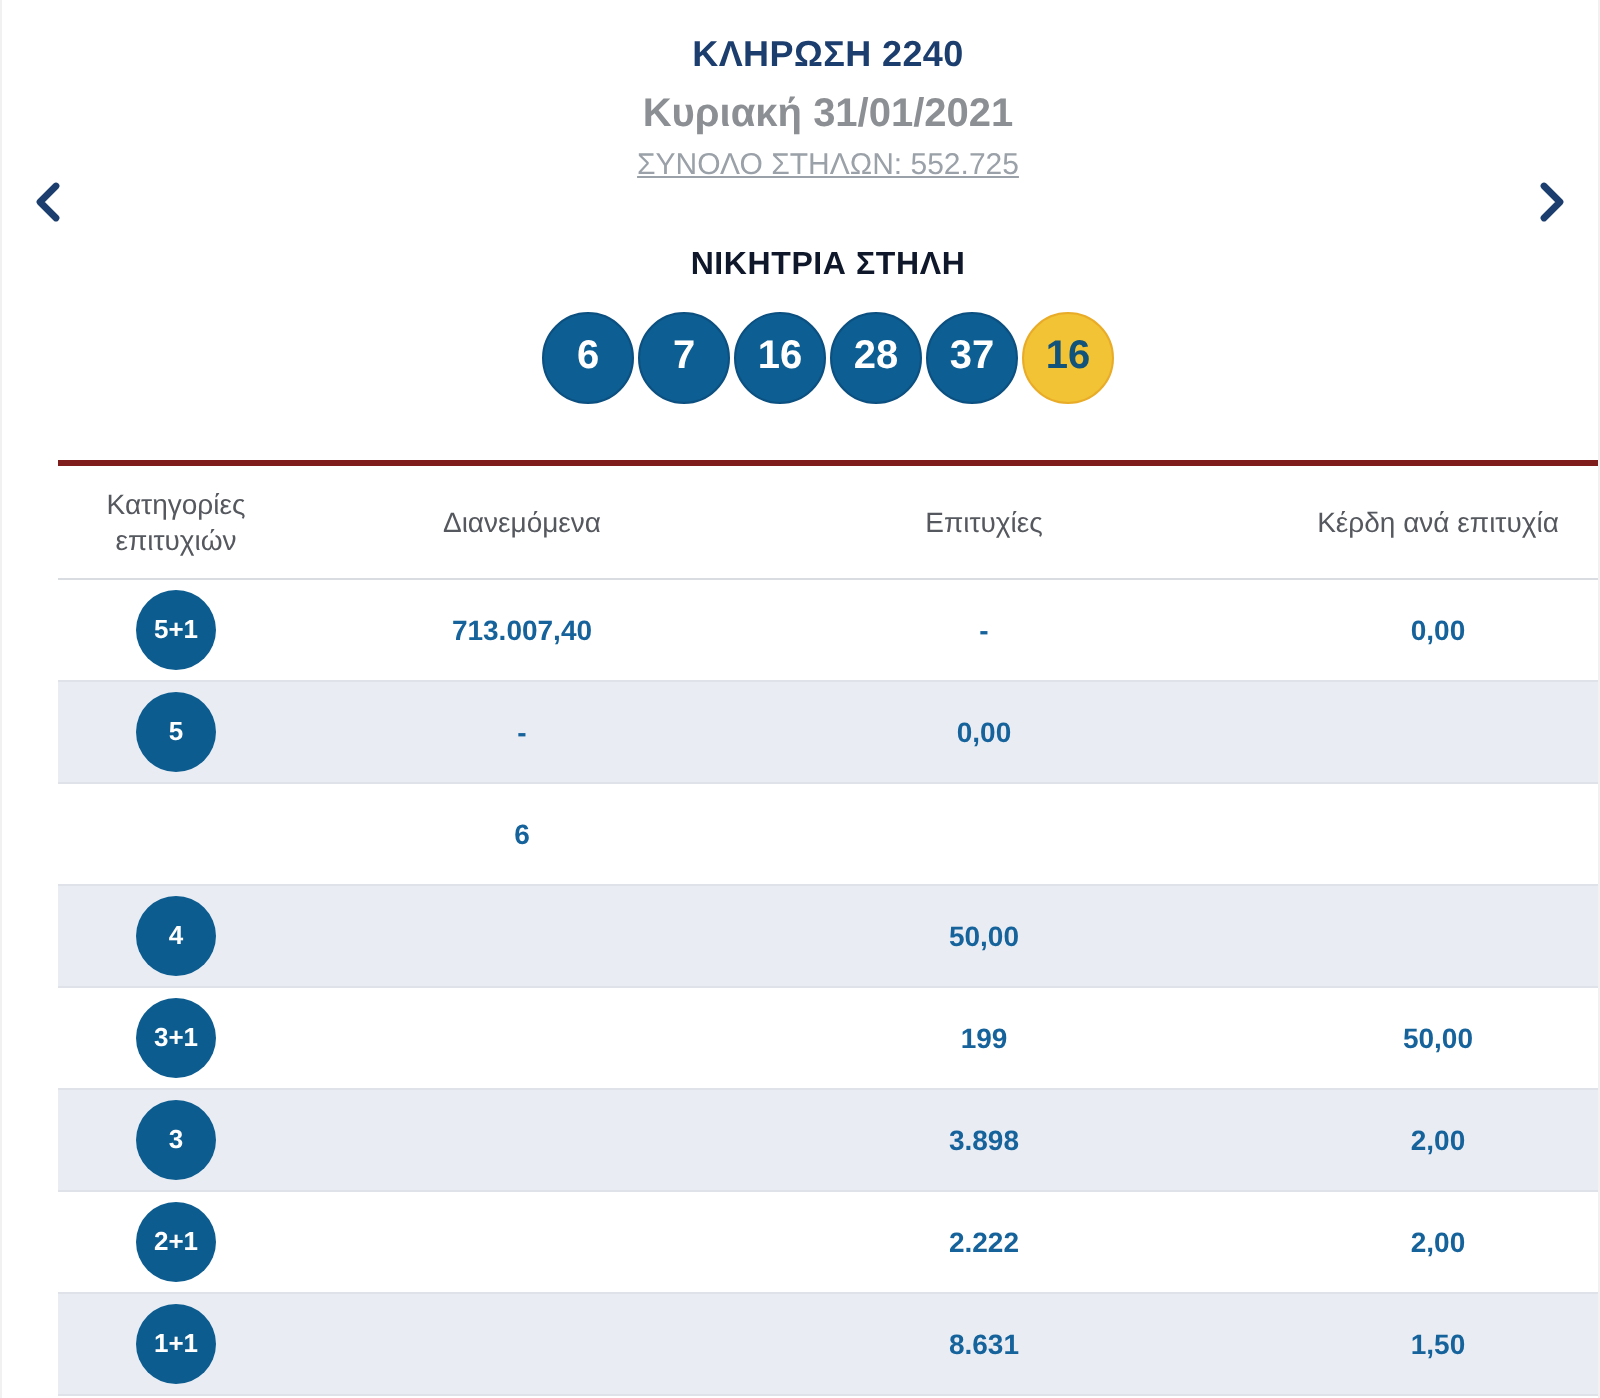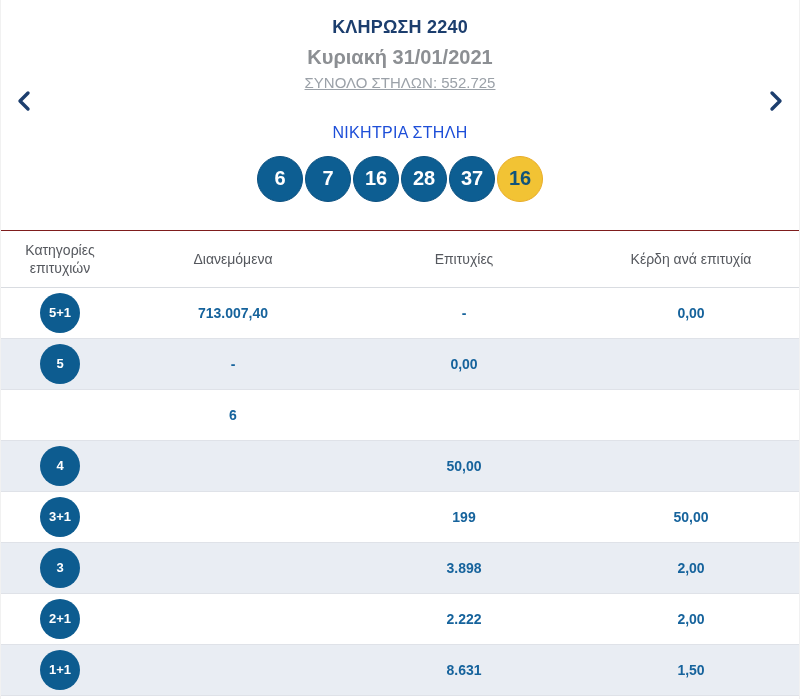--- a/index.html
+++ b/index.html
@@ -9,20 +9,21 @@
     width: 800px;
   }
   .page {
     position: relative;
     width: 800px;
     height: 699px;
     background: #ffffff;
     border-left: 1px solid #f1f1f1;
     border-right: 1px solid #f1f1f1;
     overflow: hidden;
+    padding-left: 28px;
   }
   
   .draw-header { text-align: center; padding-top: 17px; }
   .draw-title {
     font-size: 18px;
     font-weight: bold;
     color: #1c3e6e;
     letter-spacing: .2px;
   }
   .draw-date {
@@ -51,22 +52,22 @@
     justify-content: center;
     padding: 0;
   }
   .nav-arrow.prev { left: 10px; }
   .nav-arrow.next { right: 10px; }
   .nav-arrow svg { display: block; }
   
   .winning { text-align: center; margin-top: 33px; }
   .winning-title {
     font-size: 16px;
-    font-weight: normal;
-    color: #1d4ed8;
+    font-weight: bold;
+    color: #0f172a;
     letter-spacing: .3px;
   }
   .balls {
     margin-top: 14px;
     display: flex;
     justify-content: center;
     gap: 2px;
   }
   .ball {
     width: 46px;
@@ -79,21 +80,21 @@
     font-weight: bold;
     line-height: 43px;
     text-align: center;
   }
   .ball.joker {
     background: #f2c334;
     border-color: #e9ac28;
     color: #11537a;
   }
   
-  .results { margin-top: 28px; border-top: 1px solid #7f1d1d; }
+  .results { margin-top: 28px; border-top: 3px solid #7f1d1d; }
   .trow {
     display: grid;
     grid-template-columns: 118px 228px 234px 220px;
     align-items: center;
     text-align: center;
   }
   .thead-row {
     height: 57px;
     border-bottom: 1px solid #d9dce1;
     color: #55585e;

